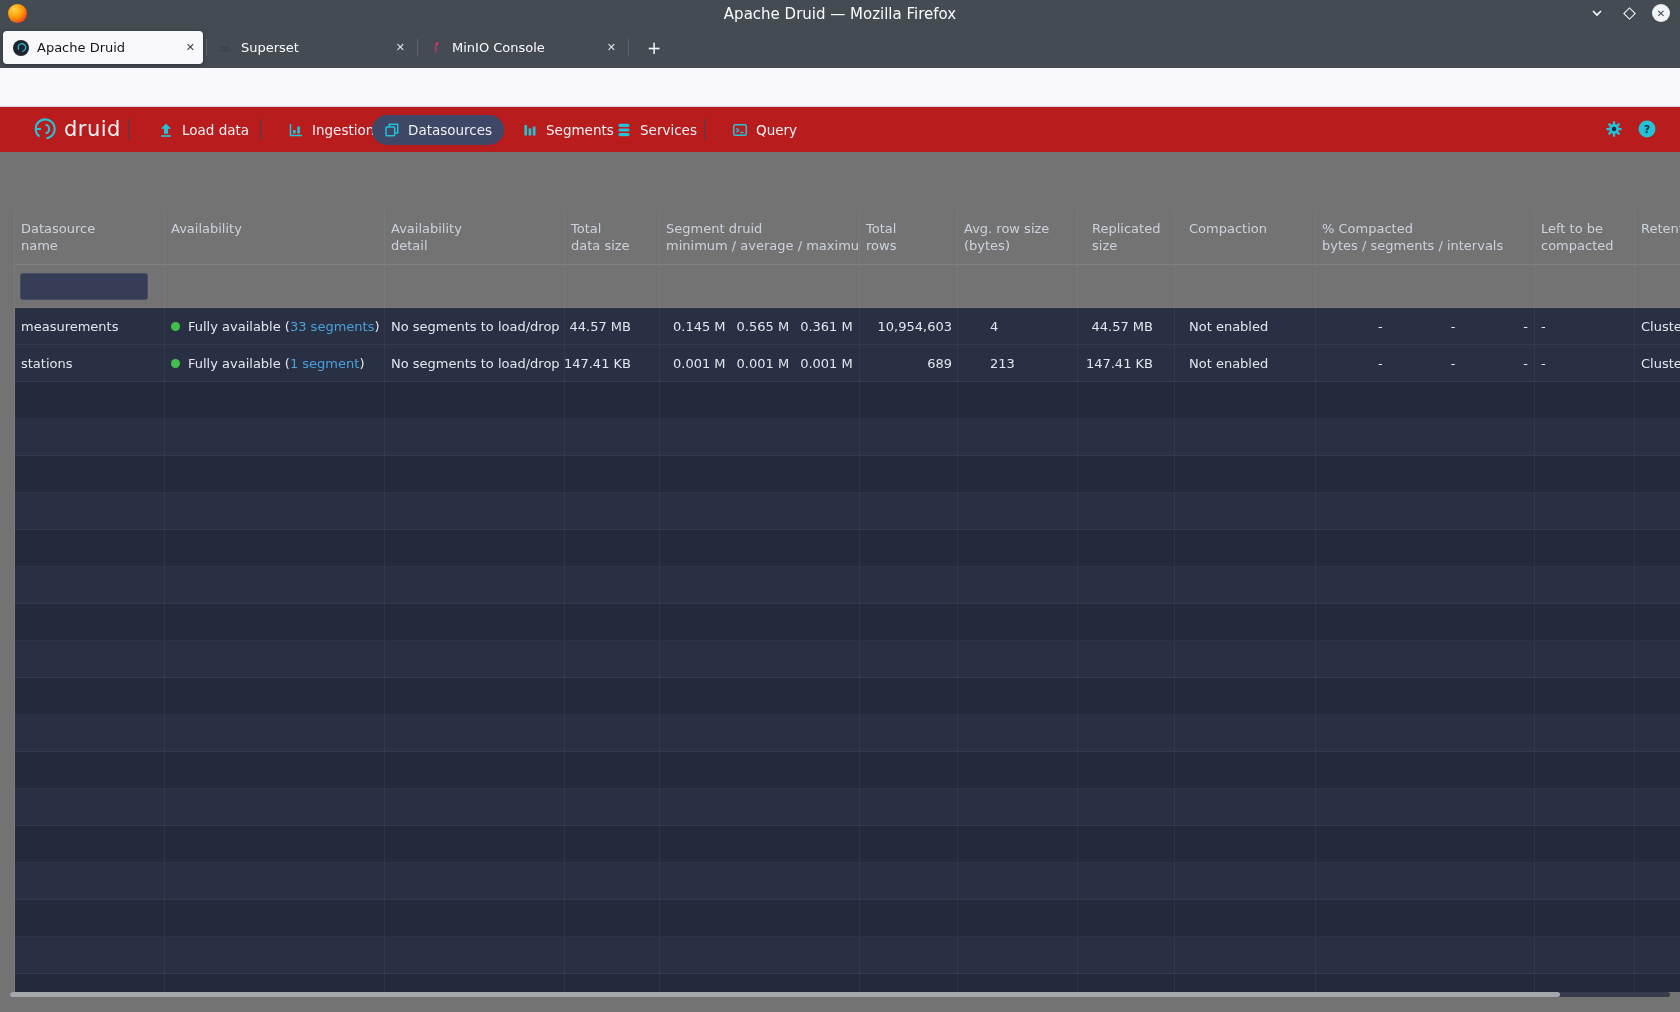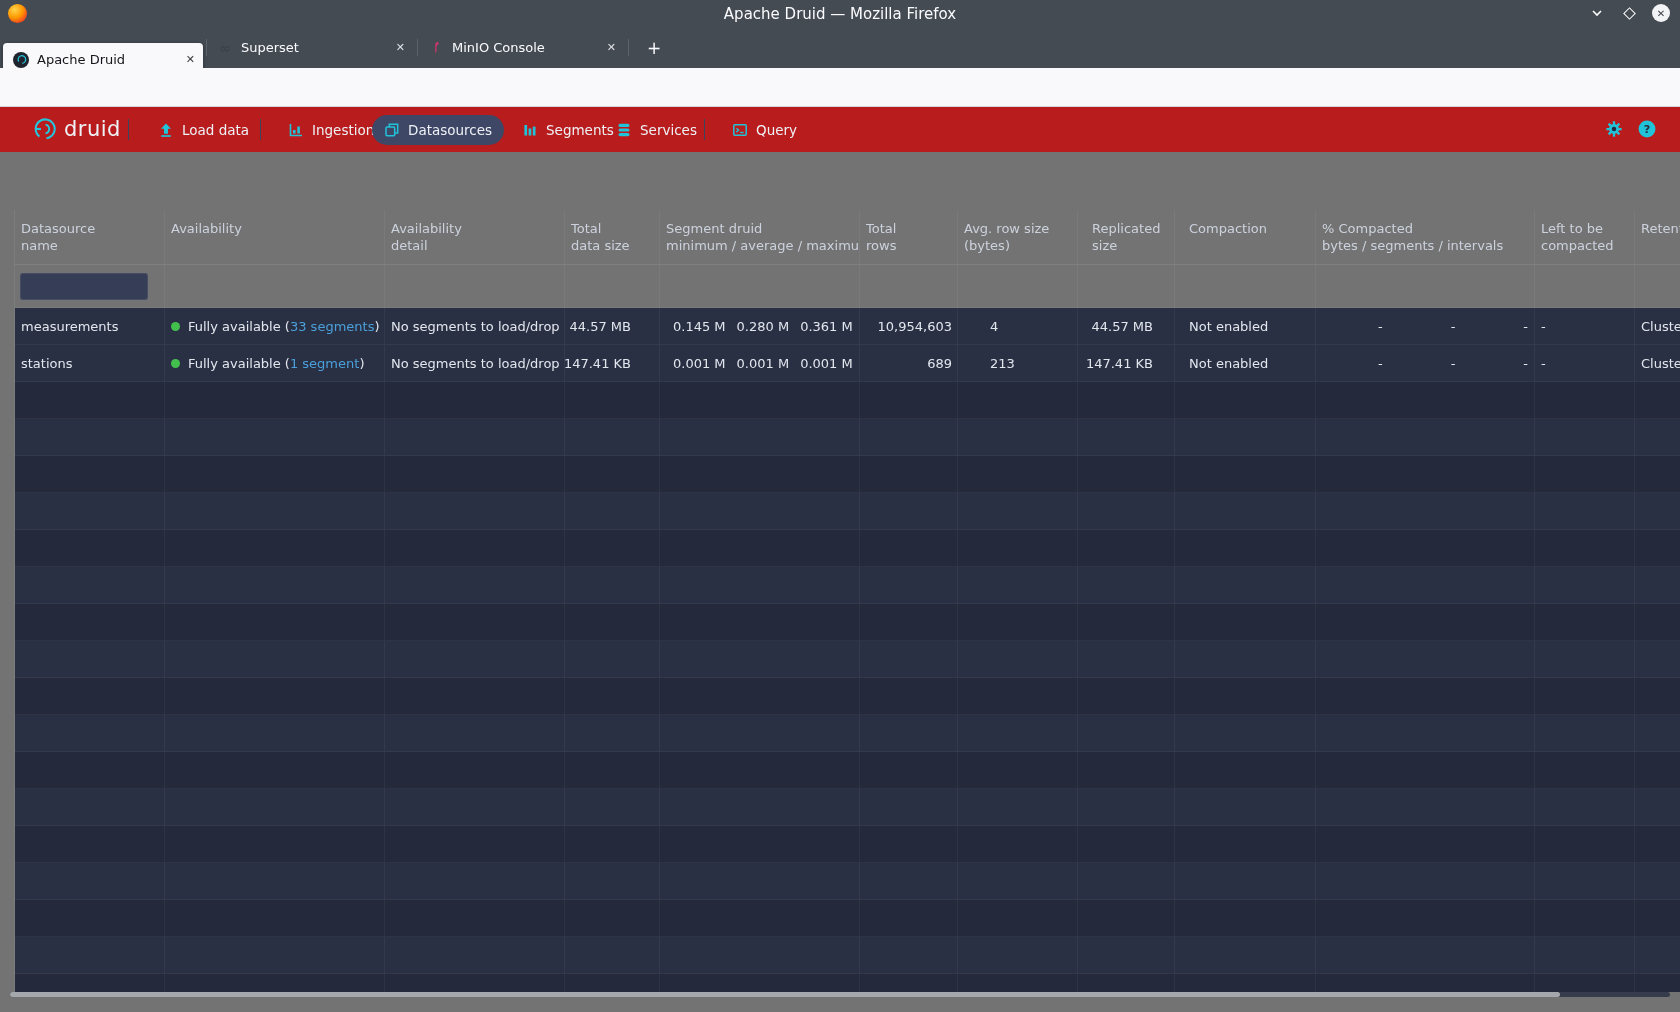--- a/index.html
+++ b/index.html
@@ -103,21 +103,21 @@
     <div class="wc">
         <div class="wc-max"></div>
       </div>
     <div class="wc wc-close">
         <span>✕</span>
       </div>
   </div>
 </div>
 
 <div class="tabstrip">
-  <div class="tab active" style="left:3px; width:200px;margin-top:12px;">
+  <div class="tab active" style="left:3px; width:200px;">
     <span class="favicon fav-druid">
       <svg width="11" height="11" viewBox="0 0 16 16">
           <path d="M4 11A5.5 5.5 0 1 1 9 13.5" fill="none" stroke="#24c5db" stroke-width="1.8"></path>
         </svg>
     </span>
     <span class="tab-label">Apache Druid</span>
     <span class="tab-close">✕</span>
   </div>
   <div class="tab" style="left:207px; width:206px;">
     <span class="favicon fav-superset">∞</span>
@@ -404,21 +404,21 @@
             <div class="td c2">
               <span class="dot"></span>
               <span>Fully available (</span>
               <a class="seg-link" href="#">33 segments</a>
               <span>)</span>
             </div>
             <div class="td c3">No segments to load/drop</div>
             <div class="td c4">44.57 MB</div>
             <div class="td c5">
               <span>0.145 M</span>
-              <span>0.280 M</span>
+              <span>0.565 M</span>
               <span>0.361 M</span>
             </div>
             <div class="td c6">10,954,603</div>
             <div class="td c7">4</div>
             <div class="td c8">44.57 MB</div>
             <div class="td c9">Not enabled</div>
             <div class="td c10">
               <span>-</span>
               <span>-</span>
               <span>-</span>

